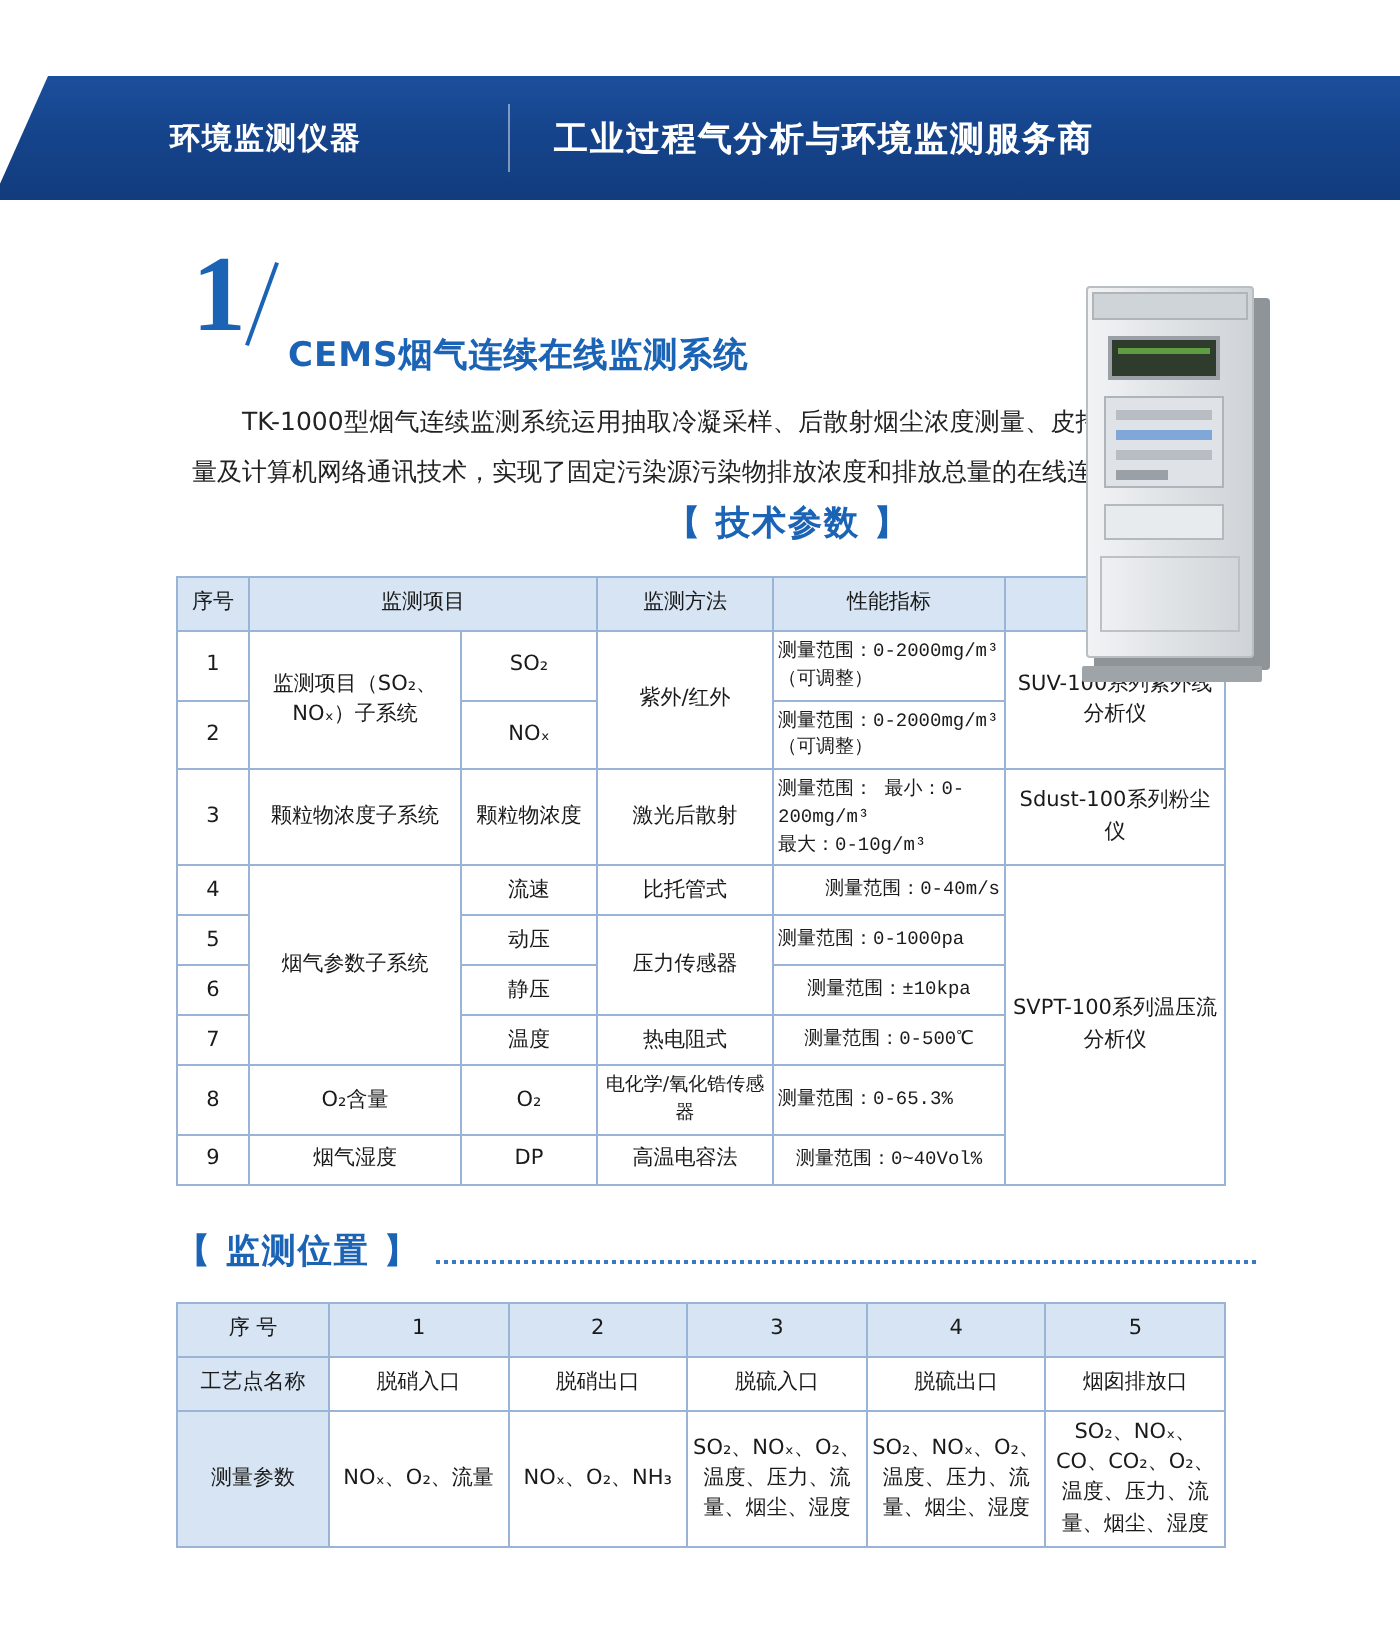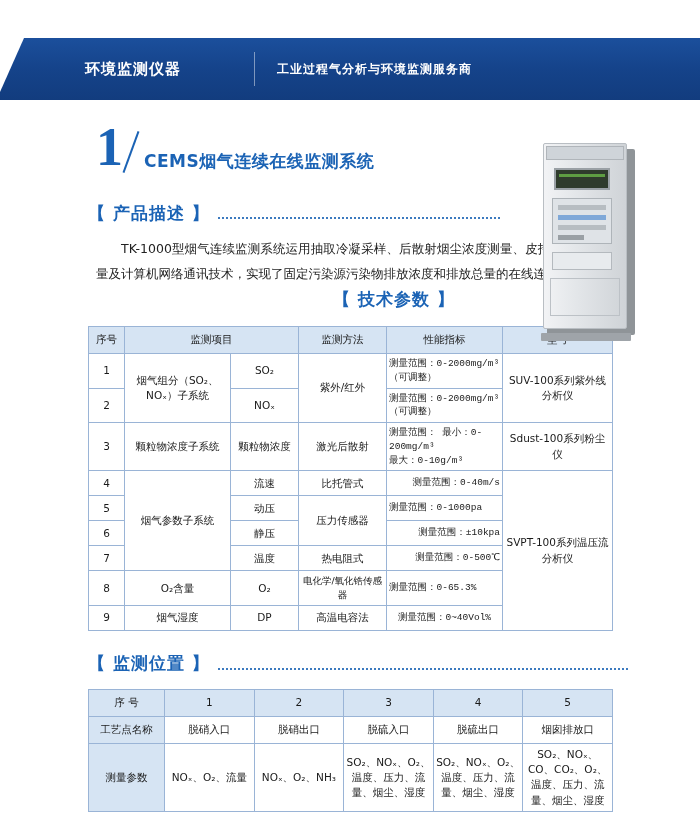--- a/index.html
+++ b/index.html
@@ -47,21 +47,21 @@
     color: #ffffff;
     font-size: 15px;
     letter-spacing: 1px;
     font-weight: bold;
     z-index: 2;
   }
   .header-right {
     position: relative;
     margin-left: 96px;
     color: #ffffff;
-    font-size: 12px;
+    font-size: 17px;
     letter-spacing: 1px;
     font-weight: bold;
     z-index: 2;
   }
   .header-sep {
     position: absolute;
     left: 254px;
     top: 14px;
     bottom: 14px;
     width: 1px;
@@ -88,21 +88,21 @@
     left: 34px;
     top: 4px;
     width: 2px;
     height: 44px;
     background: #1b63b5;
     transform: rotate(20deg);
   }
   .title-text {
     position: absolute;
     left: 48px;
-    top: 24px;
+    top: 40px;
     font-size: 17px;
     font-weight: bold;
     color: #1b63b5;
     letter-spacing: 0.5px;
   }
   
   .device {
     position: absolute;
     right: 65px;
     top: 105px;
@@ -287,24 +287,20 @@
         <div class="strip s2"></div>
         <div class="strip s3"></div>
         <div class="strip s4"></div>
       </div>
       <div class="cab-lowbox"></div>
       <div class="cab-door-line"></div>
     </div>
     <div class="cab-base"></div>
   </div>
 
-  <div class="section-head" style="margin-top:12px;">
-    <span class="bracket">【 产品描述 】</span>
-    <span class="dots" style="margin-right:200px;"></span>
-  </div>
   <p class="desc">TK-1000型烟气连续监测系统运用抽取冷凝采样、后散射烟尘浓度测量、皮托管烟气流速测量及计算机网络通讯技术，实现了固定污染源污染物排放浓度和排放总量的在线连续监测。</p>
 
   <div class="section-head" style="margin-top:2px;flex-direction:column;">
     <span class="bracket">【 技术参数 】</span>
     <span class="dots"></span>
   </div>
 
   <table class="tbl tech">
     <colgroup>
       <col class="c0">
@@ -320,21 +316,21 @@
         <th colspan="2">监测项目</th>
         <th>监测方法</th>
         <th>性能指标</th>
         <th>型号</th>
       </tr>
     </thead>
     <tbody>
       <tr>
         <td>1</td>
         <td rowspan="2" class="cell-two-line">
-          <div>烟气组分（SO₂、</div>
+          <div>监测项目（SO₂、</div>
           <div>NOₓ）子系统</div>
         </td>
         <td>SO₂</td>
         <td rowspan="2">紫外/红外</td>
         <td class="left-pad small" style="text-align:left">测量范围：0-2000mg/m³（可调整）</td>
         <td rowspan="2">SUV-100系列紫外线分析仪</td>
       </tr>
       <tr>
         <td>2</td>
         <td>NOₓ</td>
@@ -361,27 +357,27 @@
       </tr>
       <tr>
         <td>5</td>
         <td>动压</td>
         <td rowspan="2">压力传感器</td>
         <td class="left-pad small" style="text-align:left">测量范围：0-1000pa</td>
       </tr>
       <tr>
         <td>6</td>
         <td>静压</td>
-        <td class="left-pad small" style="text-align:right">测量范围：±10kpa</td>
+        <td class="left-pad small" style="text-align:center">测量范围：±10kpa</td>
       </tr>
       <tr>
         <td>7</td>
         <td>温度</td>
         <td>热电阻式</td>
-        <td class="left-pad small" style="text-align:right">测量范围：0-500℃</td>
+        <td class="left-pad small" style="text-align:center">测量范围：0-500℃</td>
       </tr>
       <tr>
         <td>8</td>
         <td>O₂含量</td>
         <td>O₂</td>
         <td class="small">电化学/氧化锆传感器</td>
         <td class="left-pad small" style="text-align:left">测量范围：0-65.3%</td>
       </tr>
       <tr>
         <td>9</td>

